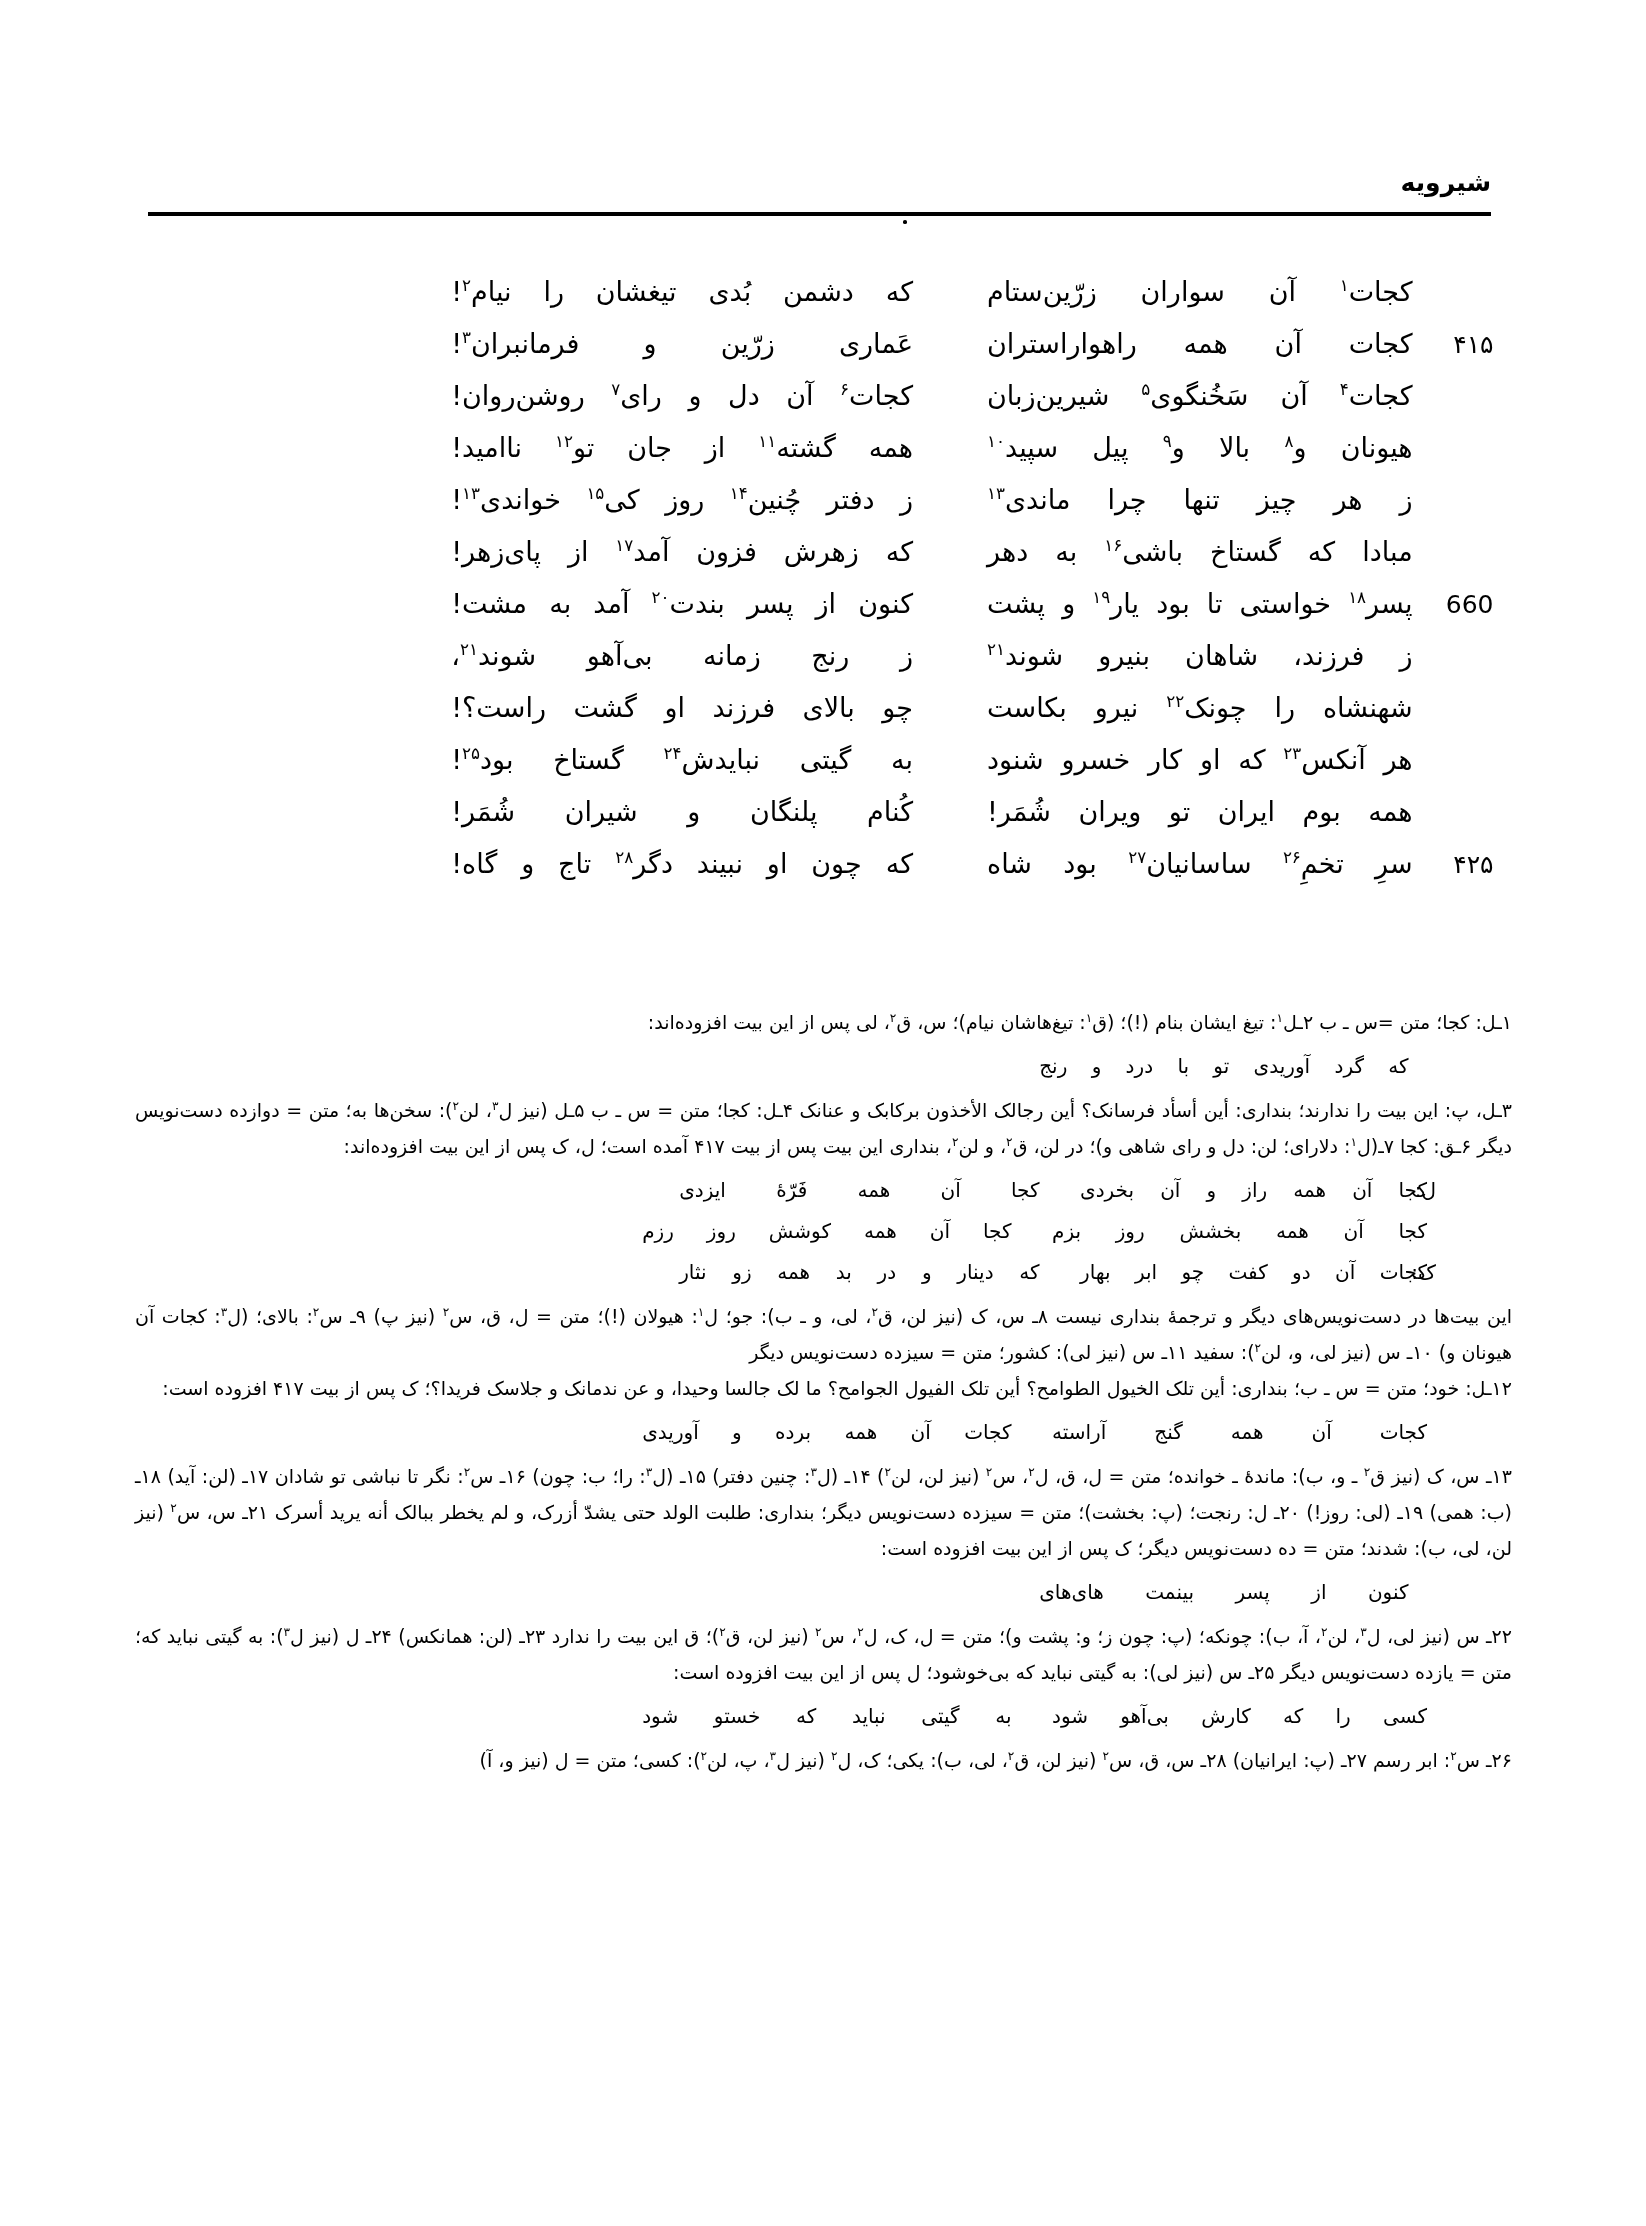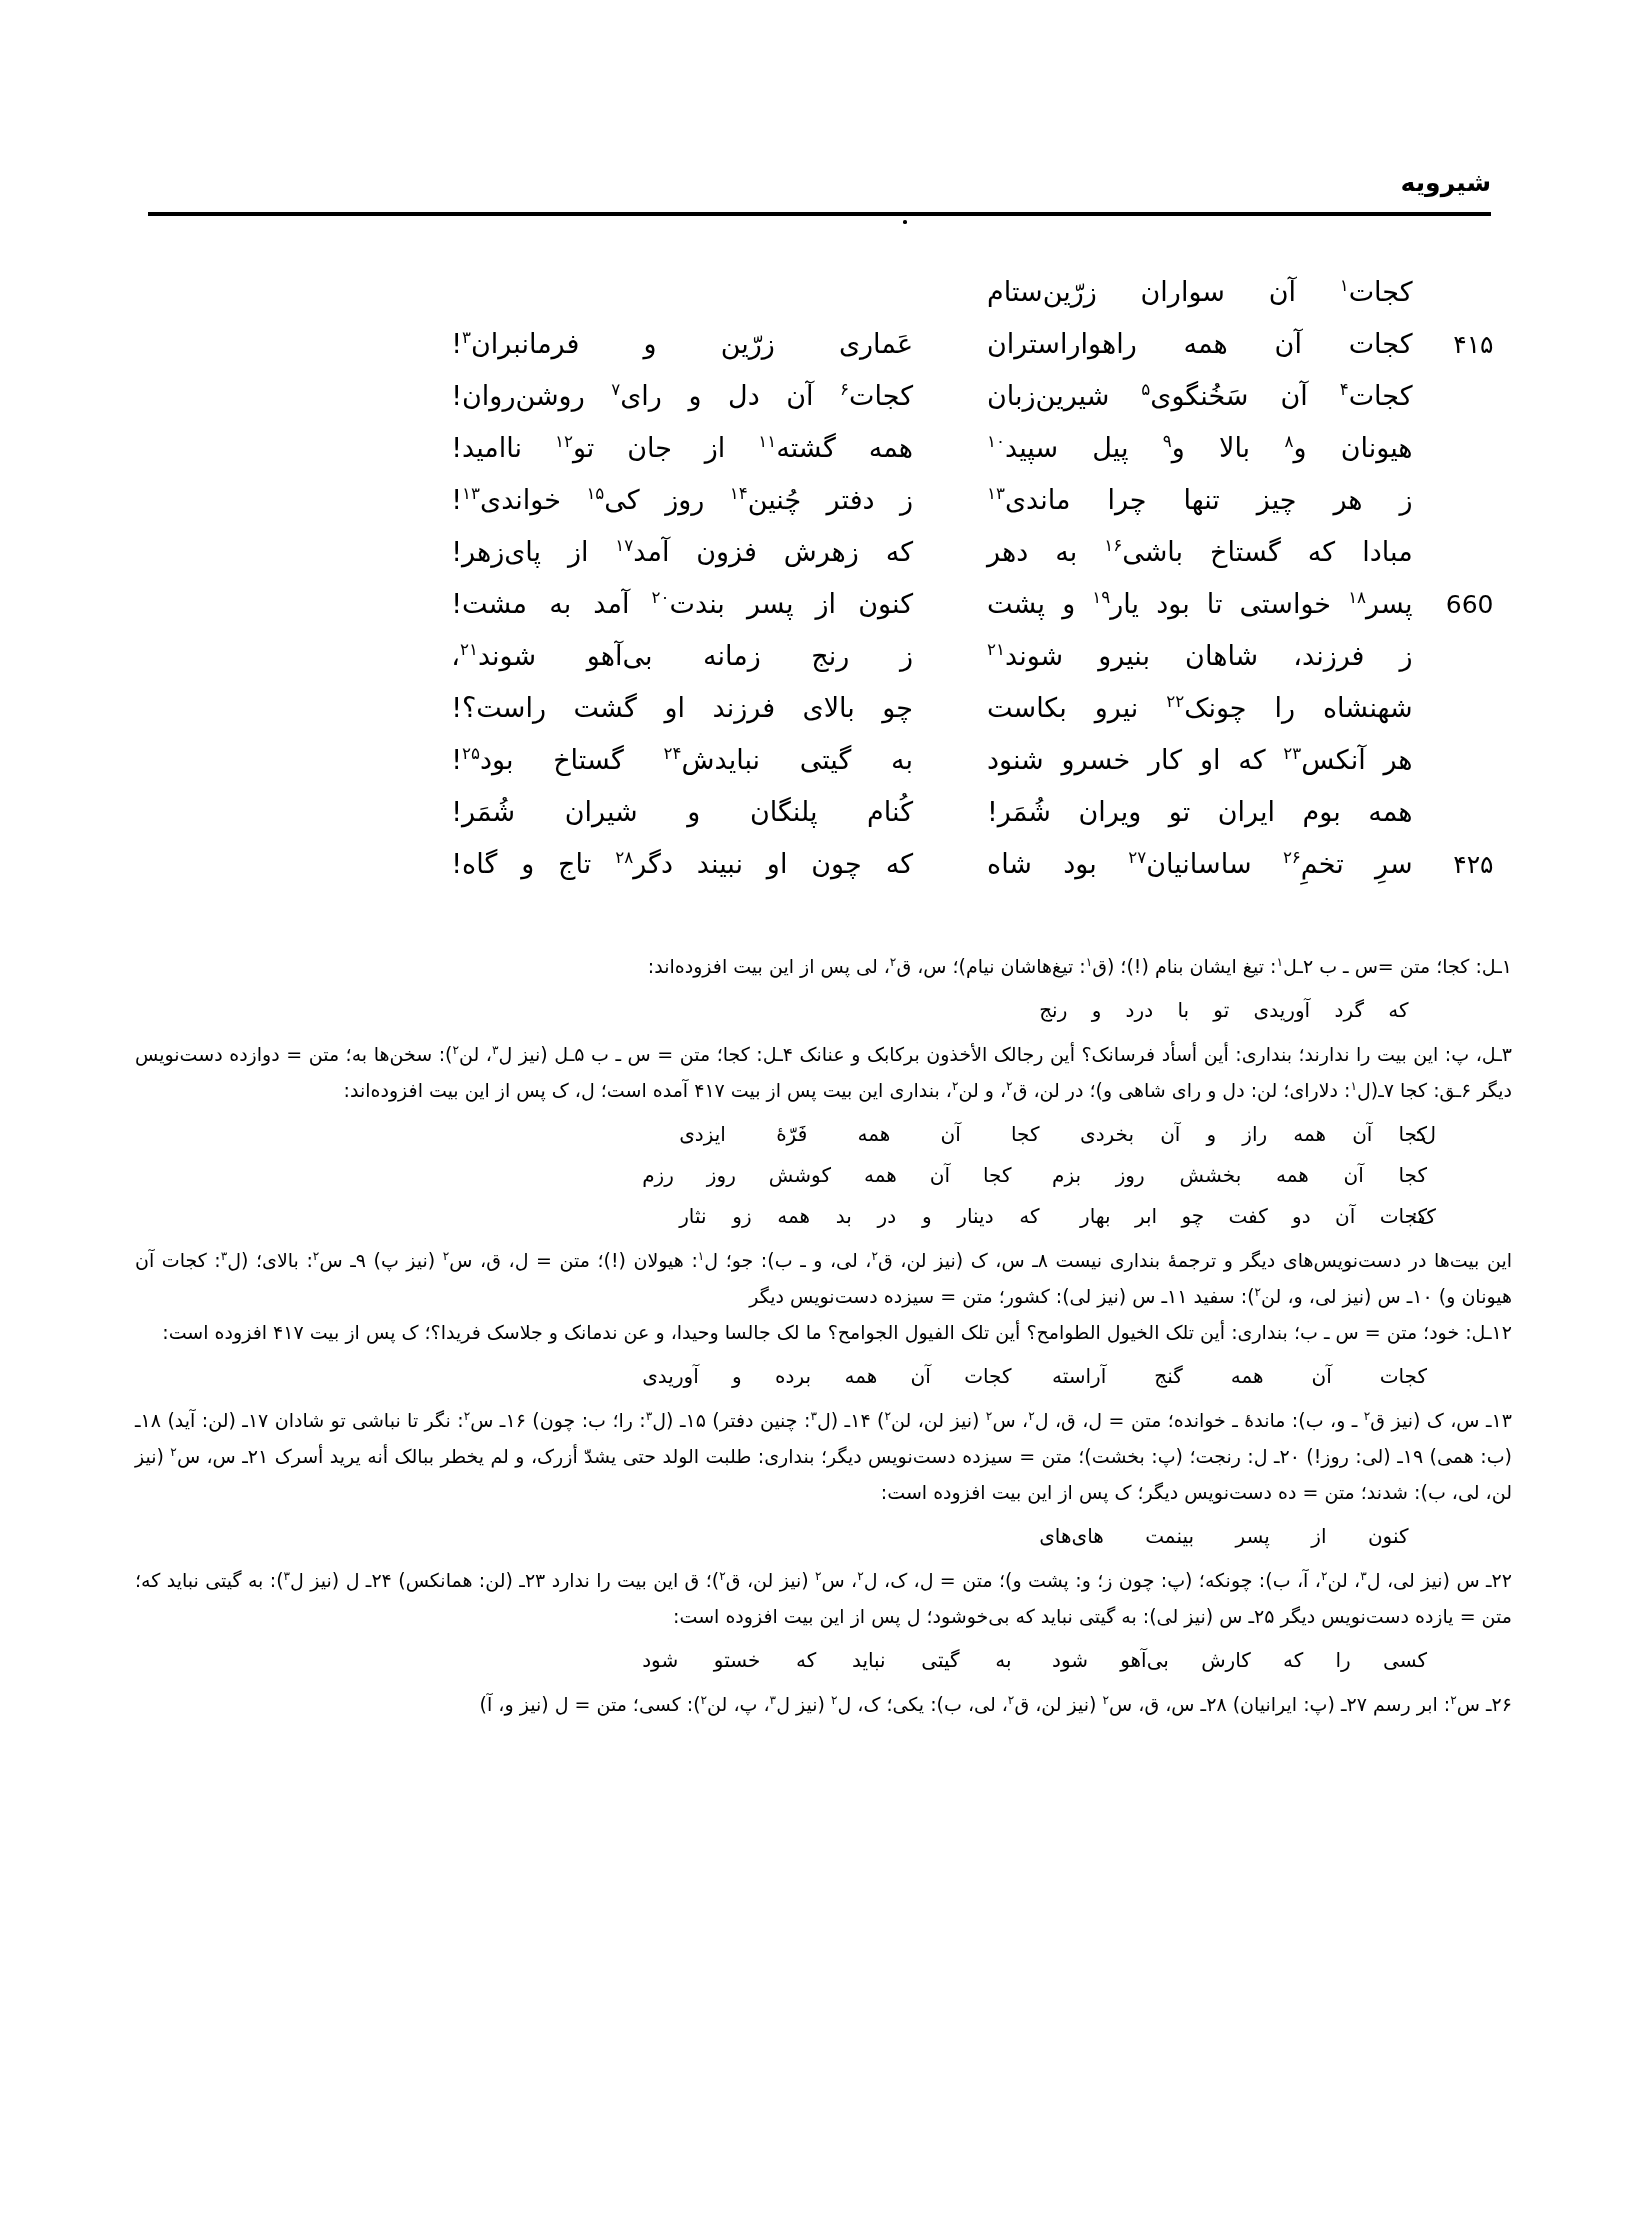--- a/index.html
+++ b/index.html
@@ -103,21 +103,21 @@
   }
   sup {
     font-size: 0.62em;
     vertical-align: super;
     line-height: 0;
   }
 
   
   .notes {
     position: absolute;
-    top: 948px;
+    top: 1004px;
     right: 135px;
     left: 135px;
     font-size: 19px;
     line-height: 36px;
   }
   .note-para {
     text-align: justify;
     text-align-last: right;
     margin: 0;
     padding: 0;
@@ -188,20 +188,21 @@
     <div class="head-title">شیرویه</div>
     <div class="head-rule"></div>
   </div>
 
   <div class="tiny-dot"></div>
 
   <div class="verse-block" id="verse-block">
       <div class="verse-row">
         <div class="verse-num"></div>
         <div class="hemistich hemi-a">کجات<sup>۱</sup> آن سواران زرّین‌ستام</div>
+        <div class="hemistich hemi-b">که دشمن بُدی تیغشان را نیام<sup>۲</sup>!</div>
       </div>
       <div class="verse-row">
         <div class="verse-num">۴۱۵</div>
         <div class="hemistich hemi-a">کجات آن همه راهواراستران</div>
         <div class="hemistich hemi-b">عَماری زرّین و فرمانبران<sup>۳</sup>!</div>
       </div>
       <div class="verse-row">
         <div class="verse-num"></div>
         <div class="hemistich hemi-a">کجات<sup>۴</sup> آن سَخُنگوی<sup>۵</sup> شیرین‌زبان</div>
         <div class="hemistich hemi-b">کجات<sup>۶</sup> آن دل و رای<sup>۷</sup> روشن‌روان!</div>

